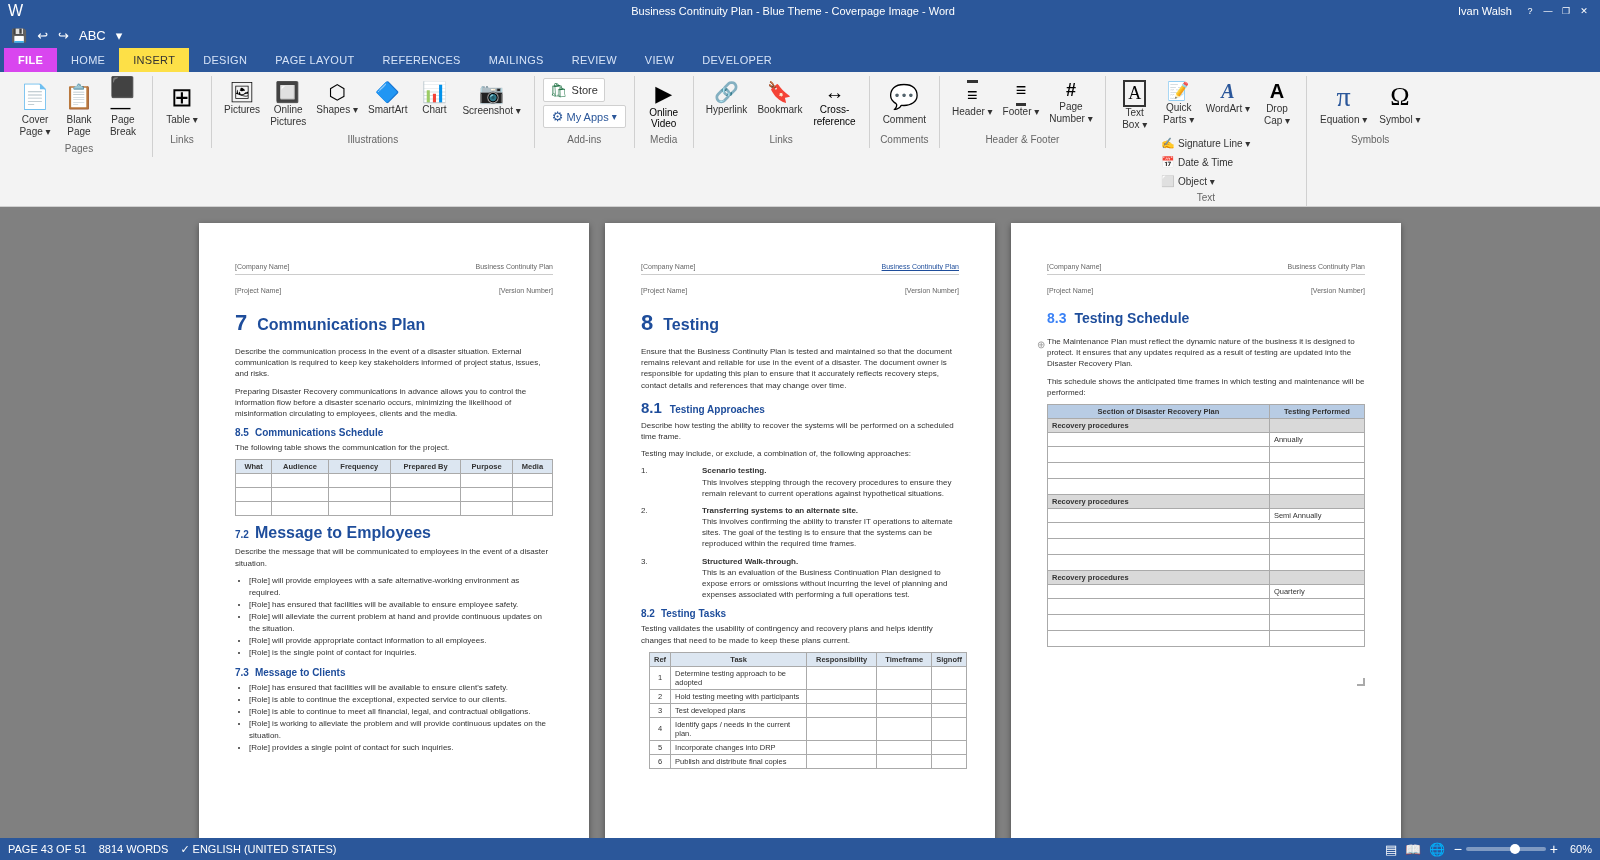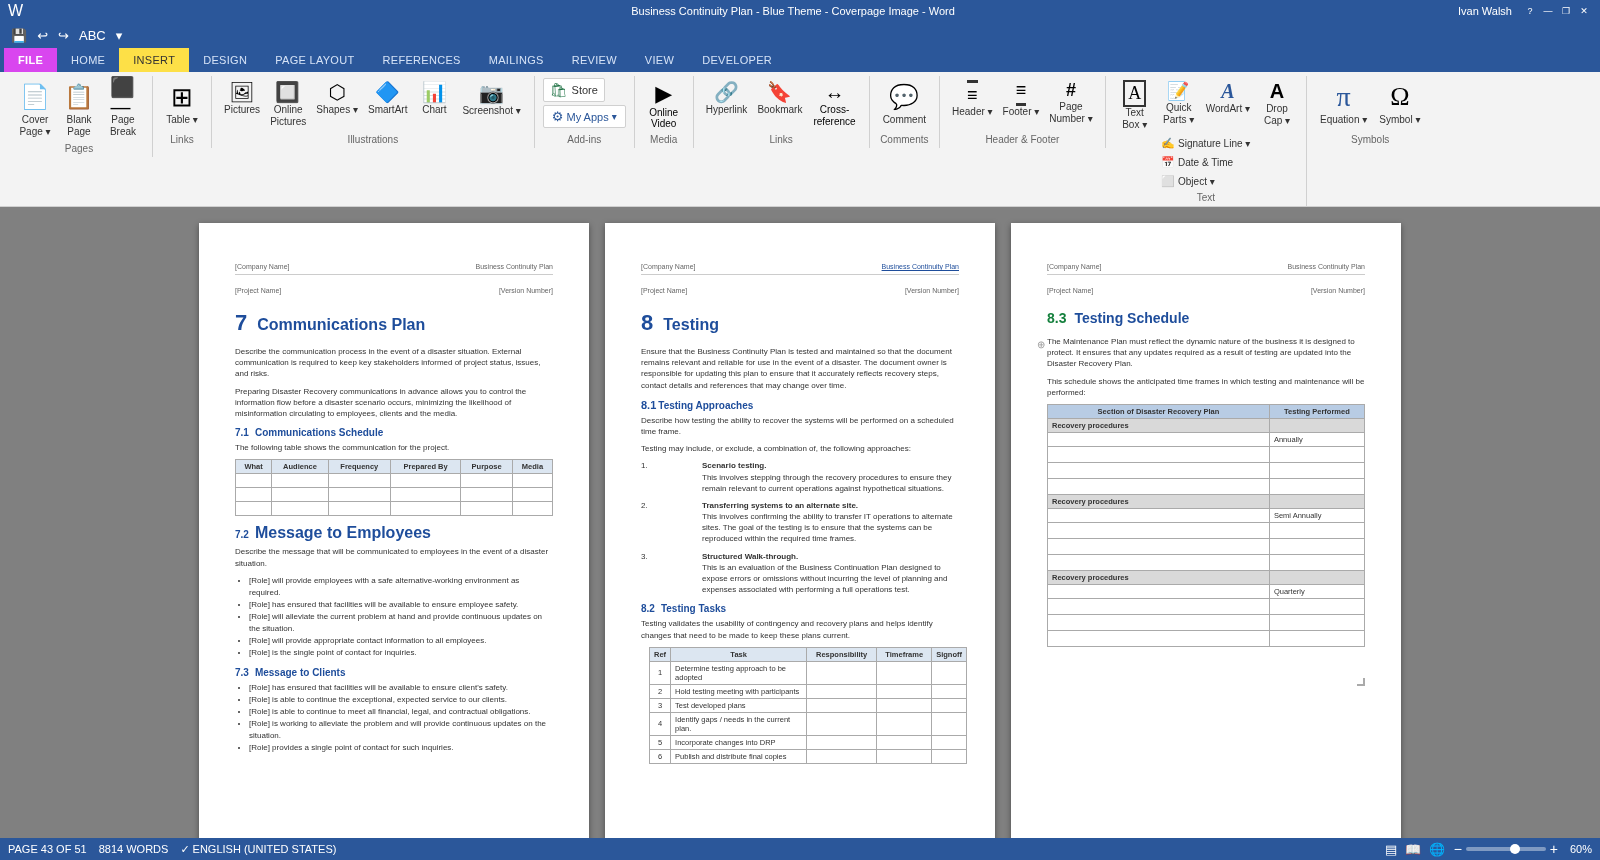--- a/index.html
+++ b/index.html
@@ -378,21 +378,21 @@
 
     <div style="display:flex;align-items:baseline;margin-bottom:10px;">
       <span style="font-size:22px;color:#1e4d9b;font-weight:bold;margin-right:10px;">7</span>
       <span style="font-size:16px;color:#1e4d9b;font-weight:bold;">Communications Plan</span>
     </div>
 
     <p class="body-text">Describe the communication process in the event of a disaster situation. External communication is required to keep key stakeholders informed of project status, issues, and risks.</p>
     <p class="body-text">Preparing Disaster Recovery communications in advance allows you to control the information flow before a disaster scenario occurs, minimizing the likelihood of misinformation circulating to employees, clients and the media.</p>
 
     <div style="display:flex;align-items:baseline;margin:8px 0 4px;">
-      <span style="font-size:10px;color:#1e4d9b;font-weight:bold;margin-right:6px;">7.1</span>
+      <span style="font-size:10px;color:#1e4d9b;font-weight:bold;margin-right:6px;">8.5</span>
       <span style="font-size:10px;color:#1e4d9b;font-weight:bold;">Communications Schedule</span>
     </div>
 
     <p class="body-text">The following table shows the communication for the project.</p>
 
     <table class="doc-table">
       <thead>
         <tr>
           <th>What</th>
           <th>Audience</th>
@@ -472,21 +472,21 @@
     </div>
 
     <div style="display:flex;align-items:baseline;margin-bottom:10px;">
       <span style="font-size:22px;color:#1e4d9b;font-weight:bold;margin-right:10px;">8</span>
       <span style="font-size:16px;color:#1e4d9b;font-weight:bold;">Testing</span>
     </div>
 
     <p class="body-text">Ensure that the Business Continuity Plan is tested and maintained so that the document remains relevant and reliable for use in the event of a disaster. The document owner is responsible for updating this plan to ensure that it accurately reflects recovery steps, contact details and references that may change over time.</p>
 
     <div style="display:flex;align-items:baseline;margin:8px 0 4px;">
-      <span style="font-size:11px;color:#1e4d9b;font-weight:bold;margin-right:2px;text-align:center;">8.1</span>
+      <span style="font-size:15px;color:#1e4d9b;font-weight:bold;margin-right:8px;text-align:center;">8.1</span>
       <span style="font-size:10px;color:#1e4d9b;font-weight:bold;">Testing Approaches</span>
     </div>
 
     <p class="body-text">Describe how testing the ability to recover the systems will be performed on a scheduled time frame.</p>
     <p class="body-text">Testing may include, or exclude, a combination of, the following approaches:</p>
 
     <ol class="numbered-list" style="list-style:none;padding-left:0;">
       <li class="numbered-item">
         <span class="num">1.</span>
         <span class="content"><strong>Scenario testing.</strong><br>This involves stepping through the recovery procedures to ensure they remain relevant to current operations against hypothetical situations.</span>
@@ -574,21 +574,21 @@
     <div class="page-header">
       <span>[Company Name]</span>
       <span>Business Continuity Plan</span>
     </div>
     <div style="display:flex;justify-content:space-between;font-size:7px;color:#666;margin-bottom:16px;">
       <span>[Project Name]</span>
       <span>[Version Number]</span>
     </div>
 
     <div style="display:flex;align-items:baseline;margin-bottom:10px;">
-      <span style="font-size:14px;color:#15803d;font-weight:bold;margin-right:8px;">8.3</span>
+      <span style="font-size:14px;color:#3b82f6;font-weight:bold;margin-right:8px;">8.3</span>
       <span style="font-size:14px;color:#1e4d9b;font-weight:bold;">Testing Schedule</span>
     </div>
 
     <div style="position:absolute;left:26px;top:116px;font-size:10px;color:#999;cursor:nwse-resize;">⊕</div>
 
     <p class="body-text">The Maintenance Plan must reflect the dynamic nature of the business it is designed to protect. It ensures that any updates required as a result of testing are updated into the Disaster Recovery Plan.</p>
     <p class="body-text">This schedule shows the anticipated time frames in which testing and maintenance will be performed:</p>
 
     <table class="schedule-table">
       <thead>

